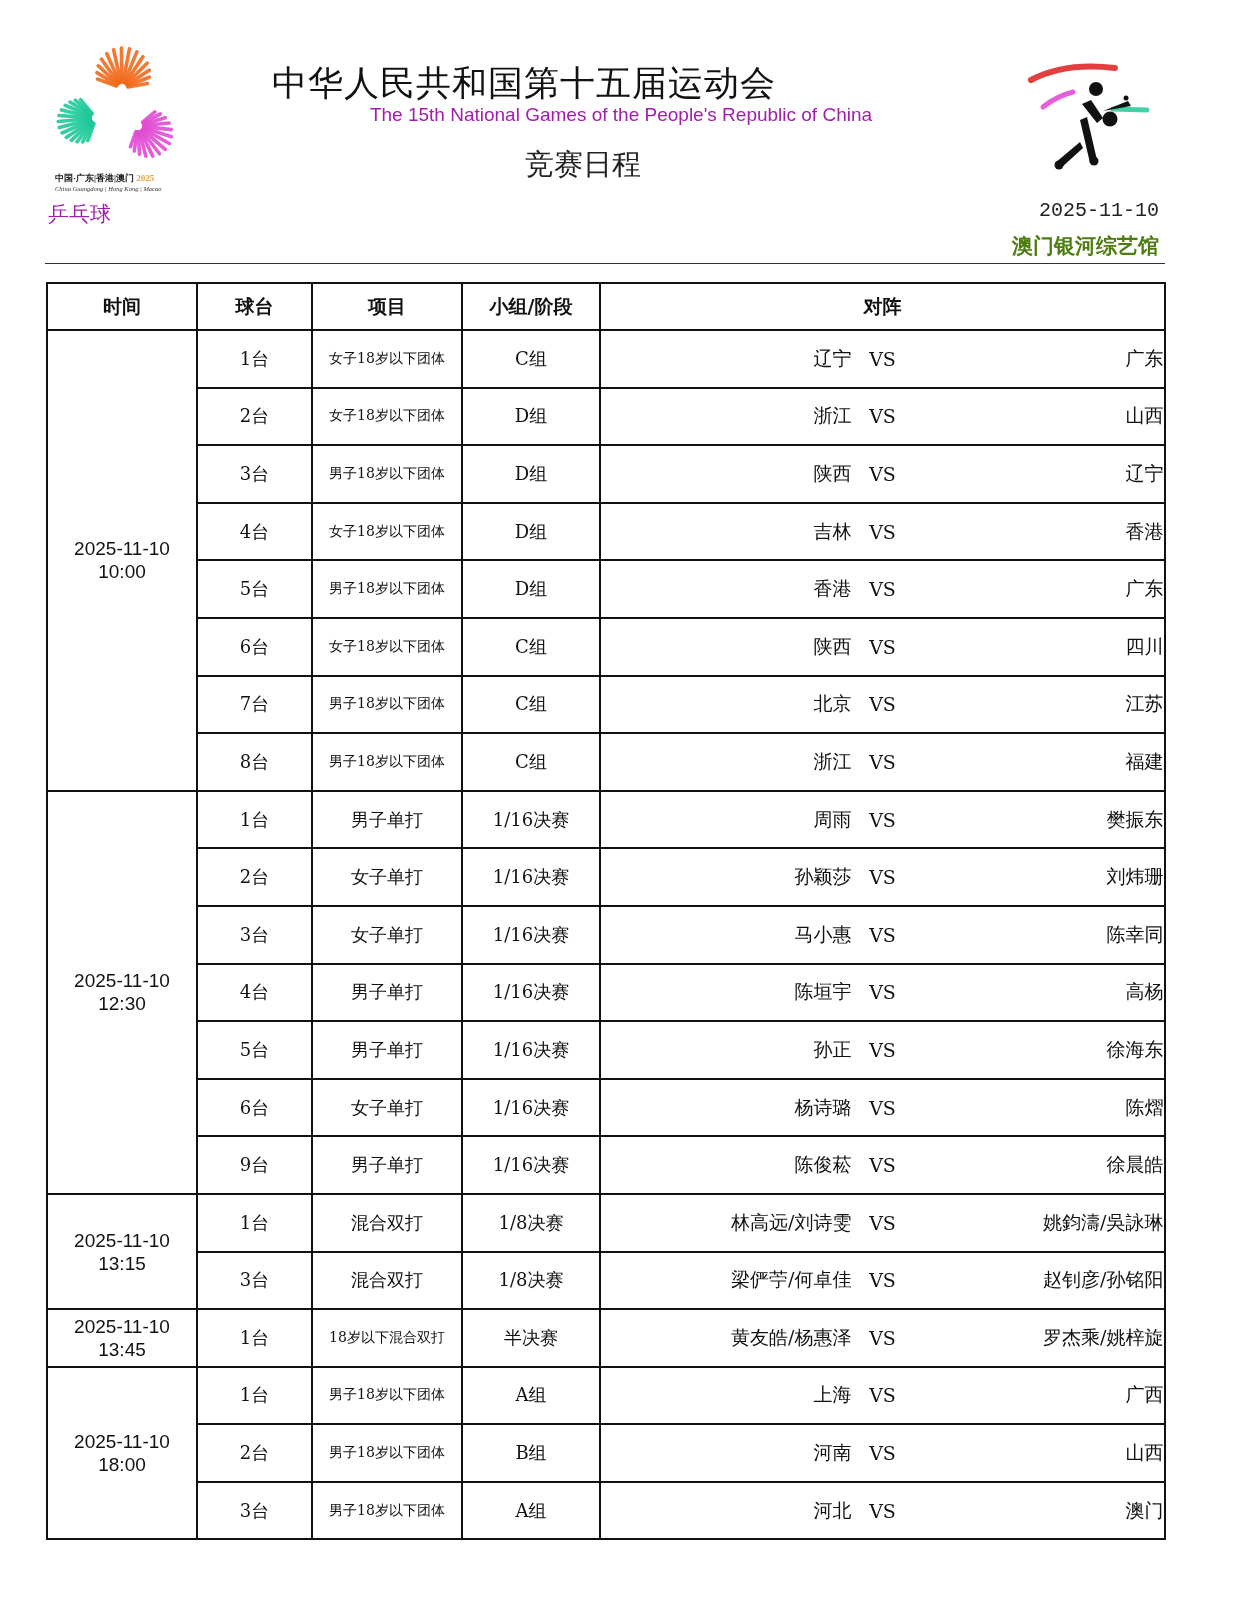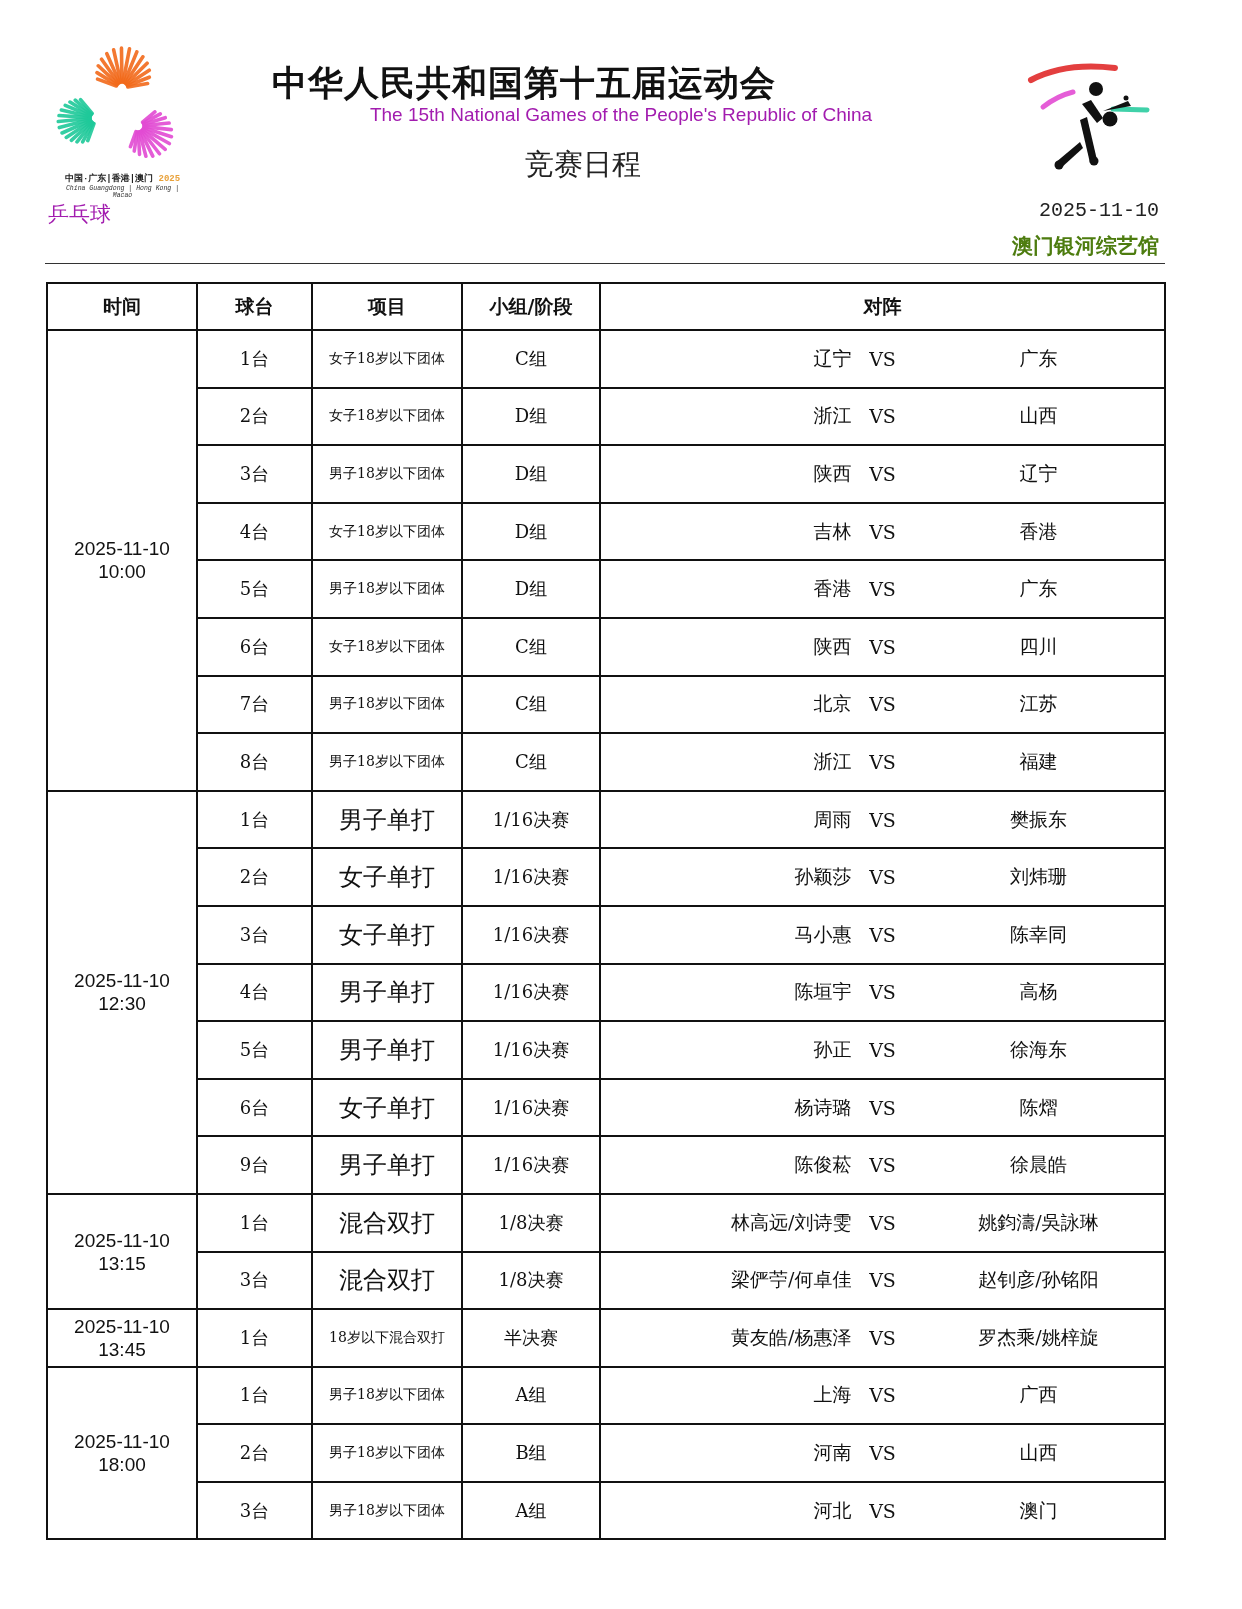--- a/index.html
+++ b/index.html
@@ -1,49 +1,49 @@
 <!DOCTYPE html>
 <html><head>
 <meta charset="utf-8">
 <style>
   html, body { margin: 0; padding: 0; background: #ffffff; }
   body { width: 1242px; height: 1609px; position: relative; overflow: hidden; color: #111; }
 
   
   .logo-left { position: absolute; left: 50px; top: 40px; width: 140px; height: 160px; }
-  .logo-caption { position: absolute; left: 55px; top: 172px; width: 135px; text-align: center; font-family: Liberation Mono, monospace; }
+  .logo-caption { position: absolute; left: 55px; top: 172px; width: 135px; text-align: left; font-family: Liberation Serif, serif; }
   .logo-caption .cn { font-size: 9px; font-weight: bold; letter-spacing: 0px; color: #222; }
   .logo-caption .cn .yr { color: #e9a23b; }
   .logo-caption .en { font-size: 6.5px; color: #333; font-style: italic; }
   .sport-name { position: absolute; left: 48px; top: 200px; font-size: 21px; font-family: "DejaVu Serif", serif; color: #a21caf; }
 
-  .title-cn { position: absolute; left: 0; width: 1048px; top: 60px; text-align: center; font-size: 35px; font-weight: bold; font-family: "DejaVu Sans", sans-serif; letter-spacing: 1px; color: #111; }
+  .title-cn { position: absolute; left: 0; width: 1048px; top: 60px; text-align: center; font-size: 35px; font-weight: normal; font-family: "DejaVu Sans", sans-serif; letter-spacing: 1px; color: #111; }
   .title-en { position: absolute; left: 0; width: 1242px; top: 104px; text-align: center; font-size: 19px; font-family: "Liberation Sans", sans-serif; color: #a21caf; }
   .title-sub { position: absolute; left: 0; width: 1166px; top: 145px; text-align: center; font-size: 29px; font-family: "DejaVu Sans", sans-serif; color: #222; }
 
   .logo-right { position: absolute; left: 1025px; top: 60px; width: 130px; height: 115px; }
   .date-right { position: absolute; right: 83px; top: 199px; font-size: 20px; font-family: "Liberation Mono", "DejaVu Sans Mono", monospace; color: #222; }
   .venue-right { position: absolute; right: 83px; top: 232px; font-size: 21px; font-weight: bold; font-family: "DejaVu Serif", serif; color: #4d7c0f; }
   .header-rule { position: absolute; left: 45px; top: 263px; width: 1120px; height: 0; border-top: 1.5px solid #333; }
 
   
   table.sched { position: absolute; left: 46px; top: 282px; width: 1118px; border-collapse: collapse; table-layout: fixed; }
   table.sched td, table.sched th { border: 2px solid #111; text-align: center; vertical-align: middle; padding: 0; }
   table.sched th { height: 45px; font-size: 19px; font-weight: bold; font-family: "DejaVu Sans", sans-serif; }
   table.sched td { height: 55.6px; }
   .c-time { font-family: "Liberation Sans", sans-serif; font-size: 19px; line-height: 23px; }
   .c-table { font-family: "DejaVu Serif", serif; font-size: 18px; }
-  .c-event { font-family: "DejaVu Serif", serif; font-size: 24px; }
+  .c-event { font-family: "DejaVu Serif", serif; font-size: 18px; }
   .c-event.small { font-size: 14px; }
   .c-stage { font-family: "DejaVu Serif", serif; font-size: 18px; }
   .c-match { font-family: "DejaVu Serif", serif; font-size: 19px; }
   .match { display: flex; align-items: center; justify-content: center; width: 100%; }
   .match .a { width: 250px; text-align: right; }
   .match .vs { width: 62px; text-align: center; }
-  .match .b { width: 250px; text-align: center; }
+  .match .b { width: 250px; text-align: right; }
 </style>
 </head>
 <body>
 
 <div class="logo-left">
   <svg id="emblem-svg" width="140" height="135" viewBox="0 0 140 135">
       <line x1="66.36184427528455" y1="45.947879140045984" x2="47.56799185956638" y2="39.10747627353261" stroke="#f26a1b" stroke-width="3.6" stroke-linecap="round" opacity="0.9"></line>
       <line x1="66.8862646248898" y1="44.86157515410253" x2="46.984953758523474" y2="32.64765247188175" stroke="#f26a1b" stroke-width="3.6" stroke-linecap="round" opacity="0.9"></line>
       <line x1="67.61737548961378" y1="43.90212220765895" x2="48.256310404858326" y2="25.798979111811743" stroke="#f26a1b" stroke-width="3.6" stroke-linecap="round" opacity="0.9"></line>
       <line x1="68.52562632173473" y1="43.10830013760273" x2="51.56853027259321" y2="19.23377422545083" stroke="#f26a1b" stroke-width="3.6" stroke-linecap="round" opacity="0.9"></line>

